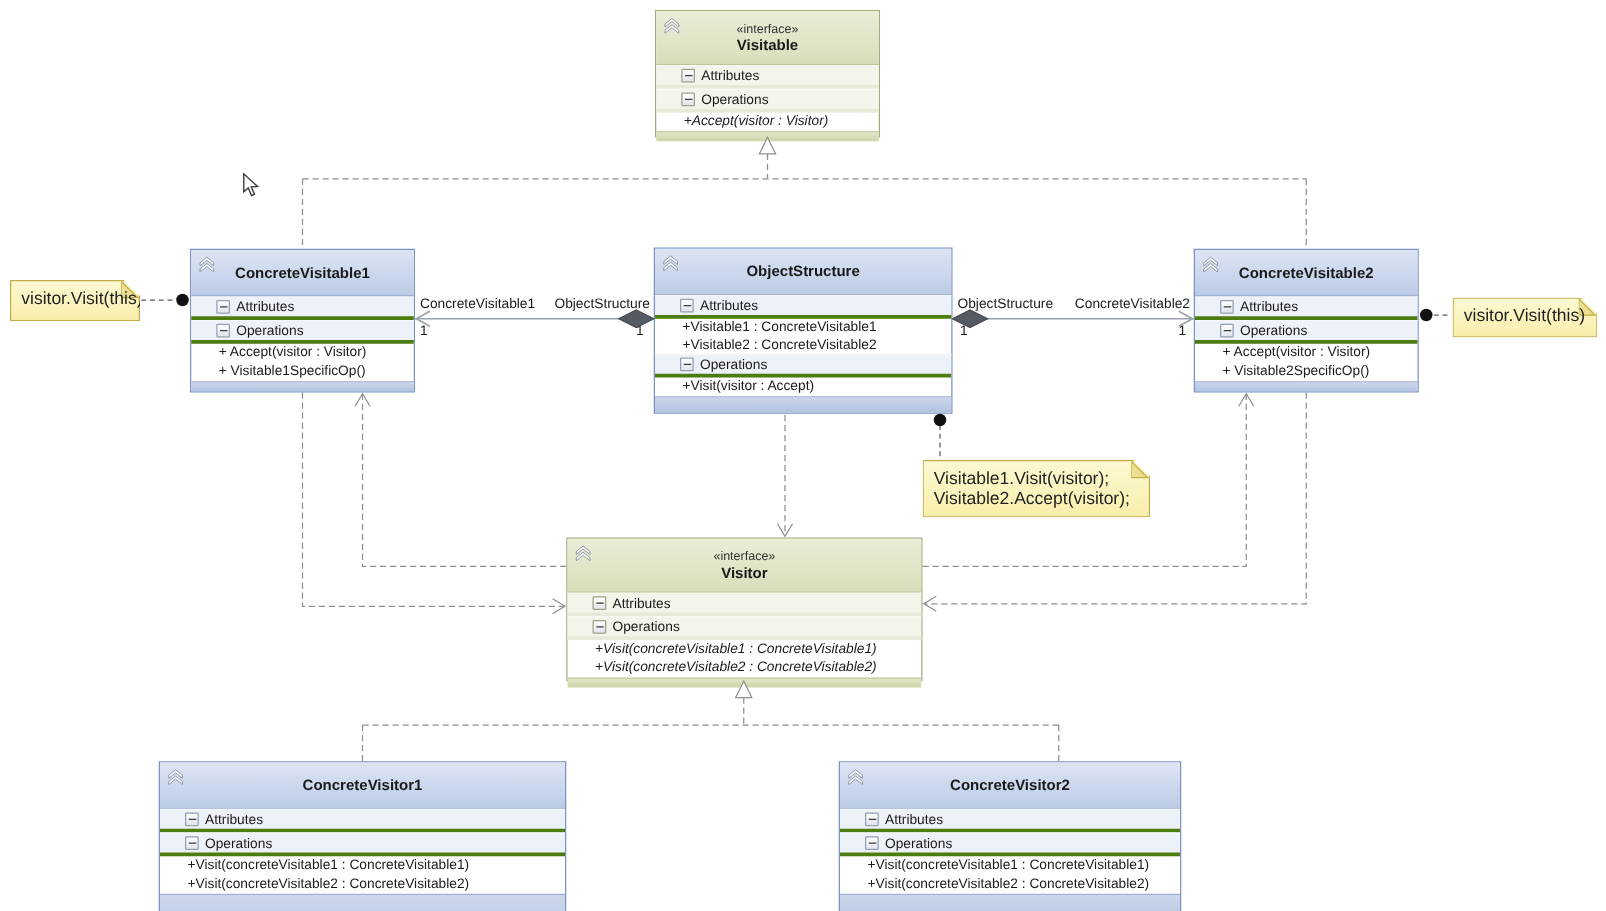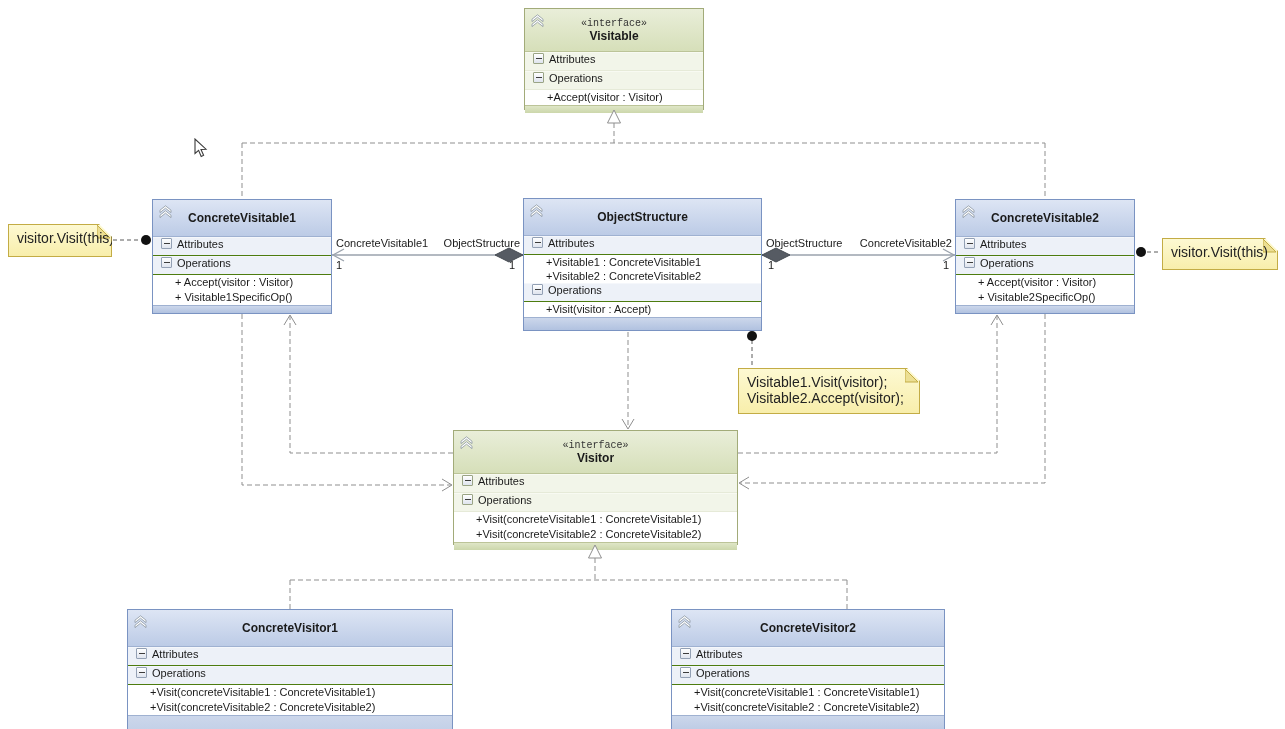--- a/index.html
+++ b/index.html
@@ -7,31 +7,31 @@
           font-family:"Liberation Sans","DejaVu Sans",sans-serif;}
 
   
   .box{position:absolute;border:1px solid #7a93c2;background:#fff;display:flex;flex-direction:column;
        font-size:11px;color:#1a1a1a;box-sizing:border-box;}
   .box.green{border-color:#a2ab79;}
   .hdr{position:relative;display:flex;flex-direction:column;justify-content:center;align-items:center;
        background:linear-gradient(#dde5f4,#bccbe6);border-bottom:1px solid #9fb1d1;height:36px;flex:0 0 auto;}
   .box.green .hdr{background:linear-gradient(#e9eed9,#d6dfb9);border-bottom:1px solid #bcc498;height:42px;}
   .title{font-weight:bold;font-size:12px;}
-  .stereo{font-size:10px;color:#333;font-family:Liberation Mono, monospace;}
+  .stereo{font-size:10px;color:#333;}
   .chev{position:absolute;left:5px;top:5px;width:15px;height:13px;}
-  .sec{background:#edf1f8;border-top:1px solid #f5f7fb;border-bottom:1px solid #4d7c0f;display:flex;
-       align-items:flex-start;gap:5px;padding:0 8px;height:19px;flex:0 0 auto;box-sizing:border-box;}
+  .sec{background:#edf1f8;border-top:1px solid #f5f7fb;border-bottom:3px solid #4d7c0f;display:flex;
+       align-items:center;gap:5px;padding:0 20px;height:19px;flex:0 0 auto;box-sizing:border-box;}
   .box.green .sec{background:#f2f5e9;border-top-color:#f8faf2;border-bottom-color:#e6ead8;}
   .minus{position:relative;width:11px;height:11px;border:1px solid #93a0b4;border-radius:1px;
          background:linear-gradient(#ffffff,#dfe4ee);box-sizing:border-box;flex:0 0 auto;}
   .minus::after{content:'';position:absolute;left:1.5px;right:1.5px;top:4px;height:1px;background:#3c3c3c;}
   .box.green .minus{border-color:#9aa485;}
   .member{padding:0 4px 0 22px;line-height:15px;white-space:nowrap;flex:0 0 auto;}
-  .member.it{}
+  .member.it{font-style:italic;}
   .foot{flex:1 1 auto;min-height:7px;background:linear-gradient(#ccd7eb,#b1c2e0);border-top:1px solid #9fb1d1;}
   .box.green .foot{background:linear-gradient(#dfe6c7,#ccd7ab);border-top:1px solid #bcc498;}
 
   
   .note{position:absolute;background:linear-gradient(#fdf9d2,#f8eeab);border:1px solid #c3ac45;
         font-size:14px;color:#222;padding:5px 8px;box-sizing:border-box;
         clip-path:polygon(0 0,calc(100% - 13px) 0,100% 13px,100% 100%,0 100%);}
   .note .fold{position:absolute;top:0;right:0;}
   .note .ntext{position:relative;z-index:1;white-space:nowrap;}
 

